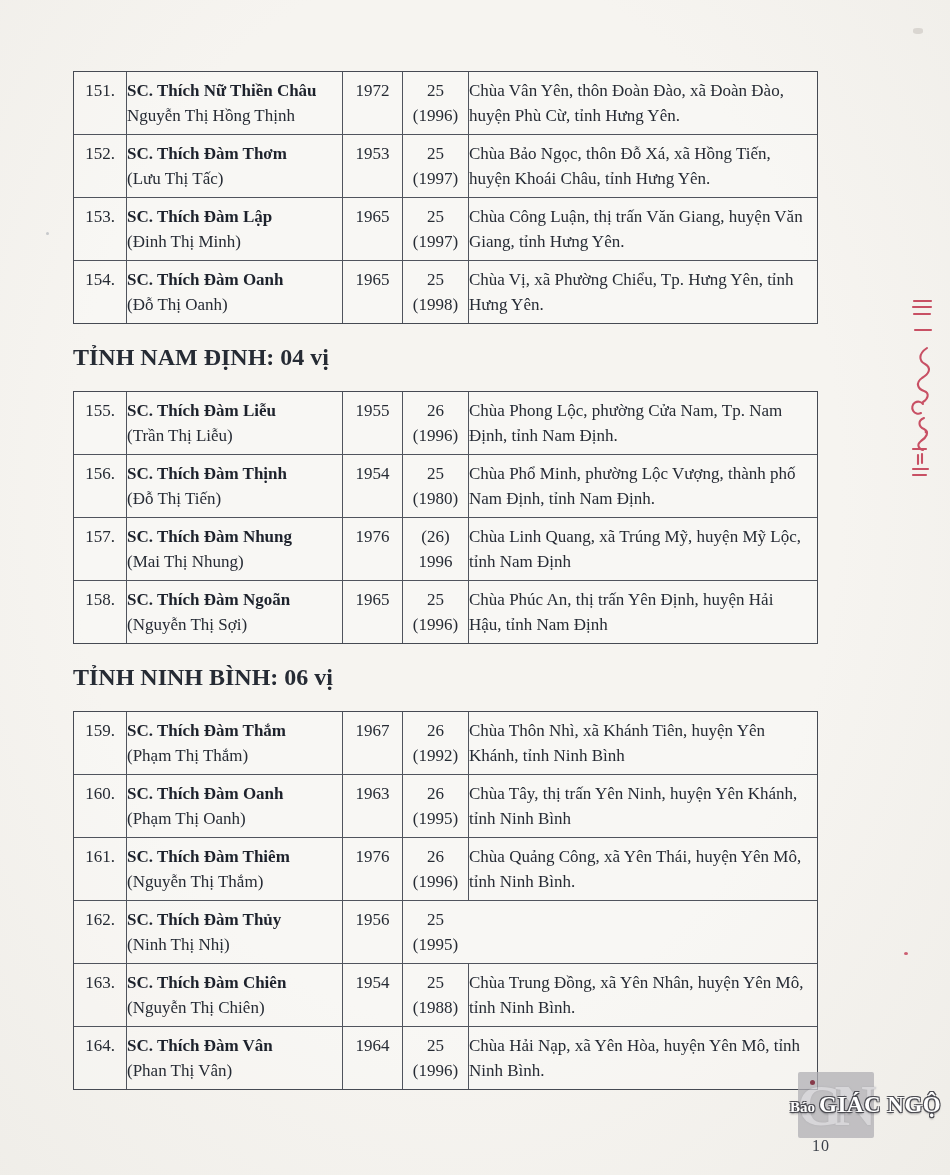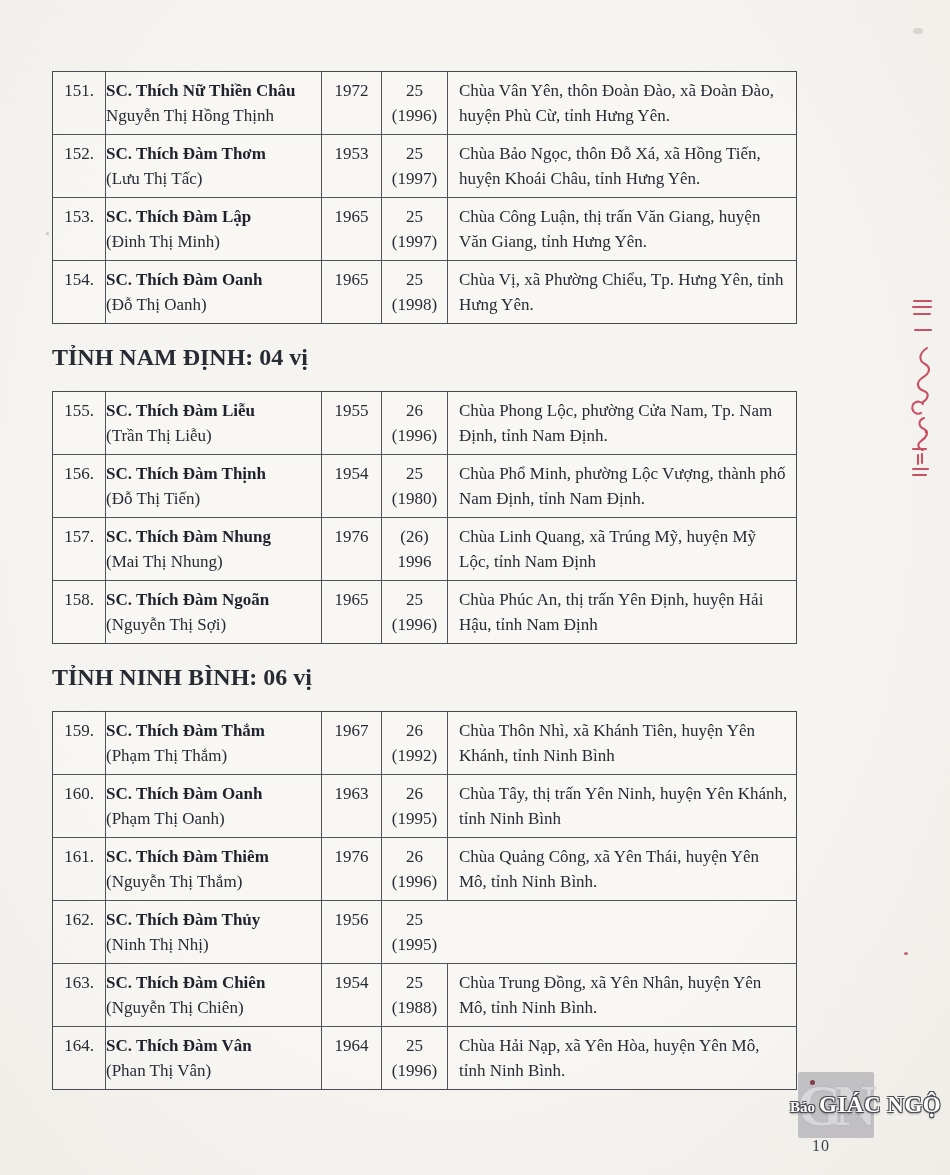--- a/index.html
+++ b/index.html
@@ -3,21 +3,21 @@
 <meta charset="utf-8">
 <style>
   html,body{margin:0;padding:0;}
   body{
     width:950px;height:1175px;position:relative;overflow:hidden;
     font-family:"Liberation Serif","DejaVu Serif",serif;
     color:#262b34;
     background:radial-gradient(ellipse at 48% 42%, #f6f4f0 55%, #efede8 100%);
   }
   .page{position:absolute;inset:0;}
-  .content{padding-top:71px;margin-left:52px;width:745px;}
+  .content{padding-top:71px;margin-left:73px;width:745px;}
   --x:0;
   .section-title{
     font-size:18.5px;font-weight:bold;letter-spacing:.3px;
     margin:20px 0 9px 24px;color:#22262f;
   }
   .roster-table{
     width:745px;box-sizing:border-box;
     border:1.6px solid #464a53;
     background:rgba(255,255,255,.25);
   }
@@ -28,21 +28,21 @@
   }
   .t-row + .t-row{border-top:1px solid #50545d;}
   .cell{padding-top:6px;padding-bottom:4px;box-sizing:border-box;
         font-size:17px;line-height:25px;}
   .cell + .cell{border-left:1px solid #50545d;}
   .c-no{text-align:center;}
   .c-name{padding-left:0;padding-right:4px;white-space:nowrap;}
   .name-main{font-weight:bold;color:#1d222c;}
   .c-year{text-align:center;}
   .c-ord{text-align:center;}
-  .c-addr{padding-left:11px;padding-right:8px;}
+  .c-addr{padding-right:8px;}
   
   .annotation{position:absolute;left:902px;top:292px;}
   
   .watermark{position:absolute;left:790px;top:1068px;width:130px;height:75px;}
   .wm-square{
     position:absolute;left:8px;top:4px;width:76px;height:66px;
     background:#b1b0b5;opacity:.75;border-radius:2px;
     display:flex;align-items:center;justify-content:center;
   }
   .wm-monogram{

